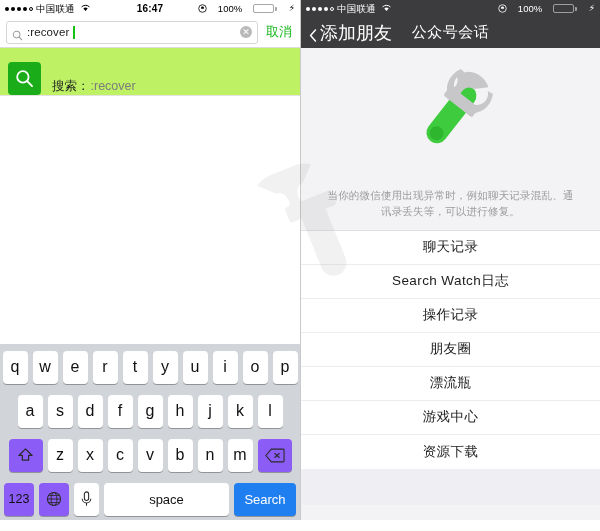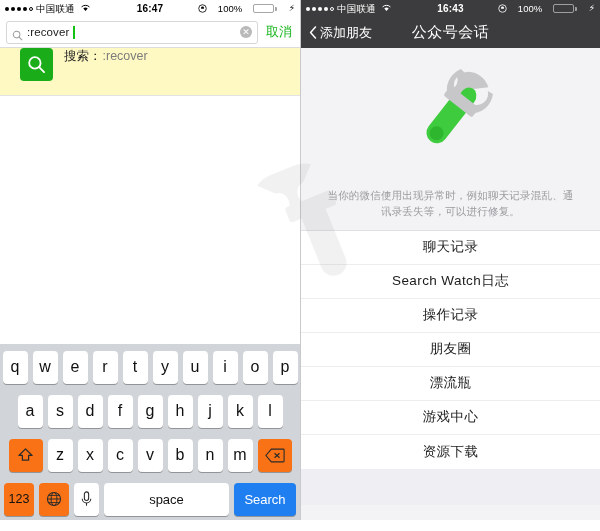--- a/index.html
+++ b/index.html
@@ -77,22 +77,22 @@
     margin-left: auto; width: 12px; height: 12px; border-radius: 50%;
     background: #b9b9b9; color: #fff; font-size: 9px; line-height: 12px;
     text-align: center; flex: 0 0 auto;
   }
   .cancel-btn {
     color: #18b51b; font-size: 13px; padding: 0 2px 0 2px; white-space: nowrap;
   }
 
   
   .result-row {
-    height: 48px; display: flex; align-items: flex-start; gap: 11px;
-    padding: 0 20px; background: #fef9c3;
+    height: 48px; display: flex; align-items: flex-end; gap: 11px;
+    padding: 0 8px; background: #bef264;
     border-bottom: 1px solid #e3e3e3;
   }
   .result-icon {
     width: 33px; height: 33px; border-radius: 4px; background: #1aad19;
     display: flex; align-items: center; justify-content: center; flex: 0 0 auto;
   }
   .result-label { font-size: 12.5px; color: #1f1f1f; }
   .result-label .q { color: #7c7c7c; margin-left: 1px; }
   .left-body { flex: 1; background: #ffffff; }
 
@@ -106,35 +106,35 @@
   .krow.r2 { padding: 0 14px; }
   .key {
     background: #ffffff; border-radius: 4px;
     box-shadow: 0 1px 0 rgba(0,0,0,0.30);
     font-size: 16px; color: #111; text-align: center;
     display: flex; align-items: center; justify-content: center;
     height: 33px; width: 25px; flex: 0 0 auto;
   }
   .krow.r2 .key { width: 25px; }
   .key.mod {
-    background: #f97316; width: 34px;
+    background: #8b5cf6; width: 34px;
   }
   .key.mod.small { width: 30px; }
   .key.space { flex: 1; font-size: 13px; color: #111; }
   .key.srch { background: #1f7ff1; color: #fff; font-size: 13px; width: 62px; }
   .key.num { font-size: 12.5px; }
   .krow.r3 { padding: 0 2px; }
   .krow.r4 { padding: 0 2px; height: 36px; gap: 5px; }
 
   
   .navbar {
     height: 31px; background: #3c3c3e; color: #fff;
     display: flex; align-items: center; position: relative; padding: 0 8px;
   }
-  .nav-back { display: flex; align-items: center; gap: 3px; font-size: 13px; color: #fff; }
+  .nav-back { display: flex; align-items: center; gap: 3px; font-size: 18px; color: #fff; }
   .chev { width: 8px; height: 13px; }
   .nav-title {
     position: absolute; left: 0; right: 0; text-align: center;
     font-size: 15px; font-weight: 500; color: #fff; letter-spacing: 0.5px;
     pointer-events: none;
   }
 
   
   .right-body { background: #f3f3f5; height: 500px; position: relative; }
   .hero { padding: 14px 0 6px; display: flex; justify-content: center; }
@@ -312,21 +312,20 @@
             <i class="dot e"></i>
         </span>
         <span class="carrier">中国联通</span>
         <span class="wifi">
           <svg width="11" height="9" viewBox="0 0 11 9">
               <path d="M5.5 8 L3.3 5.6 A3.2 3.2 0 0 1 7.7 5.6 Z" fill="#fff"></path>
               <path d="M1.6 3.9 A5.6 5.6 0 0 1 9.4 3.9" stroke="#fff" stroke-width="1" fill="none"></path>
             </svg>
         </span>
       </div>
-      <div class="sb-time">16:43</div>
       <div class="sb-right">
         <span class="lock-icon">
           <svg width="9" height="9" viewBox="0 0 10 10">
               <circle cx="5" cy="5" r="4.2" fill="none" stroke="#fff" stroke-width="0.9"></circle>
               <path d="M3.4 5.4 V4.3 a1.6 1.6 0 0 1 3.2 0 V5.4 Z" fill="#fff"></path>
             </svg>
         </span>
         <span class="pct">100%</span>
         <span class="battery">
           <span class="batt-body"><span class="batt-fill"></span></span>

